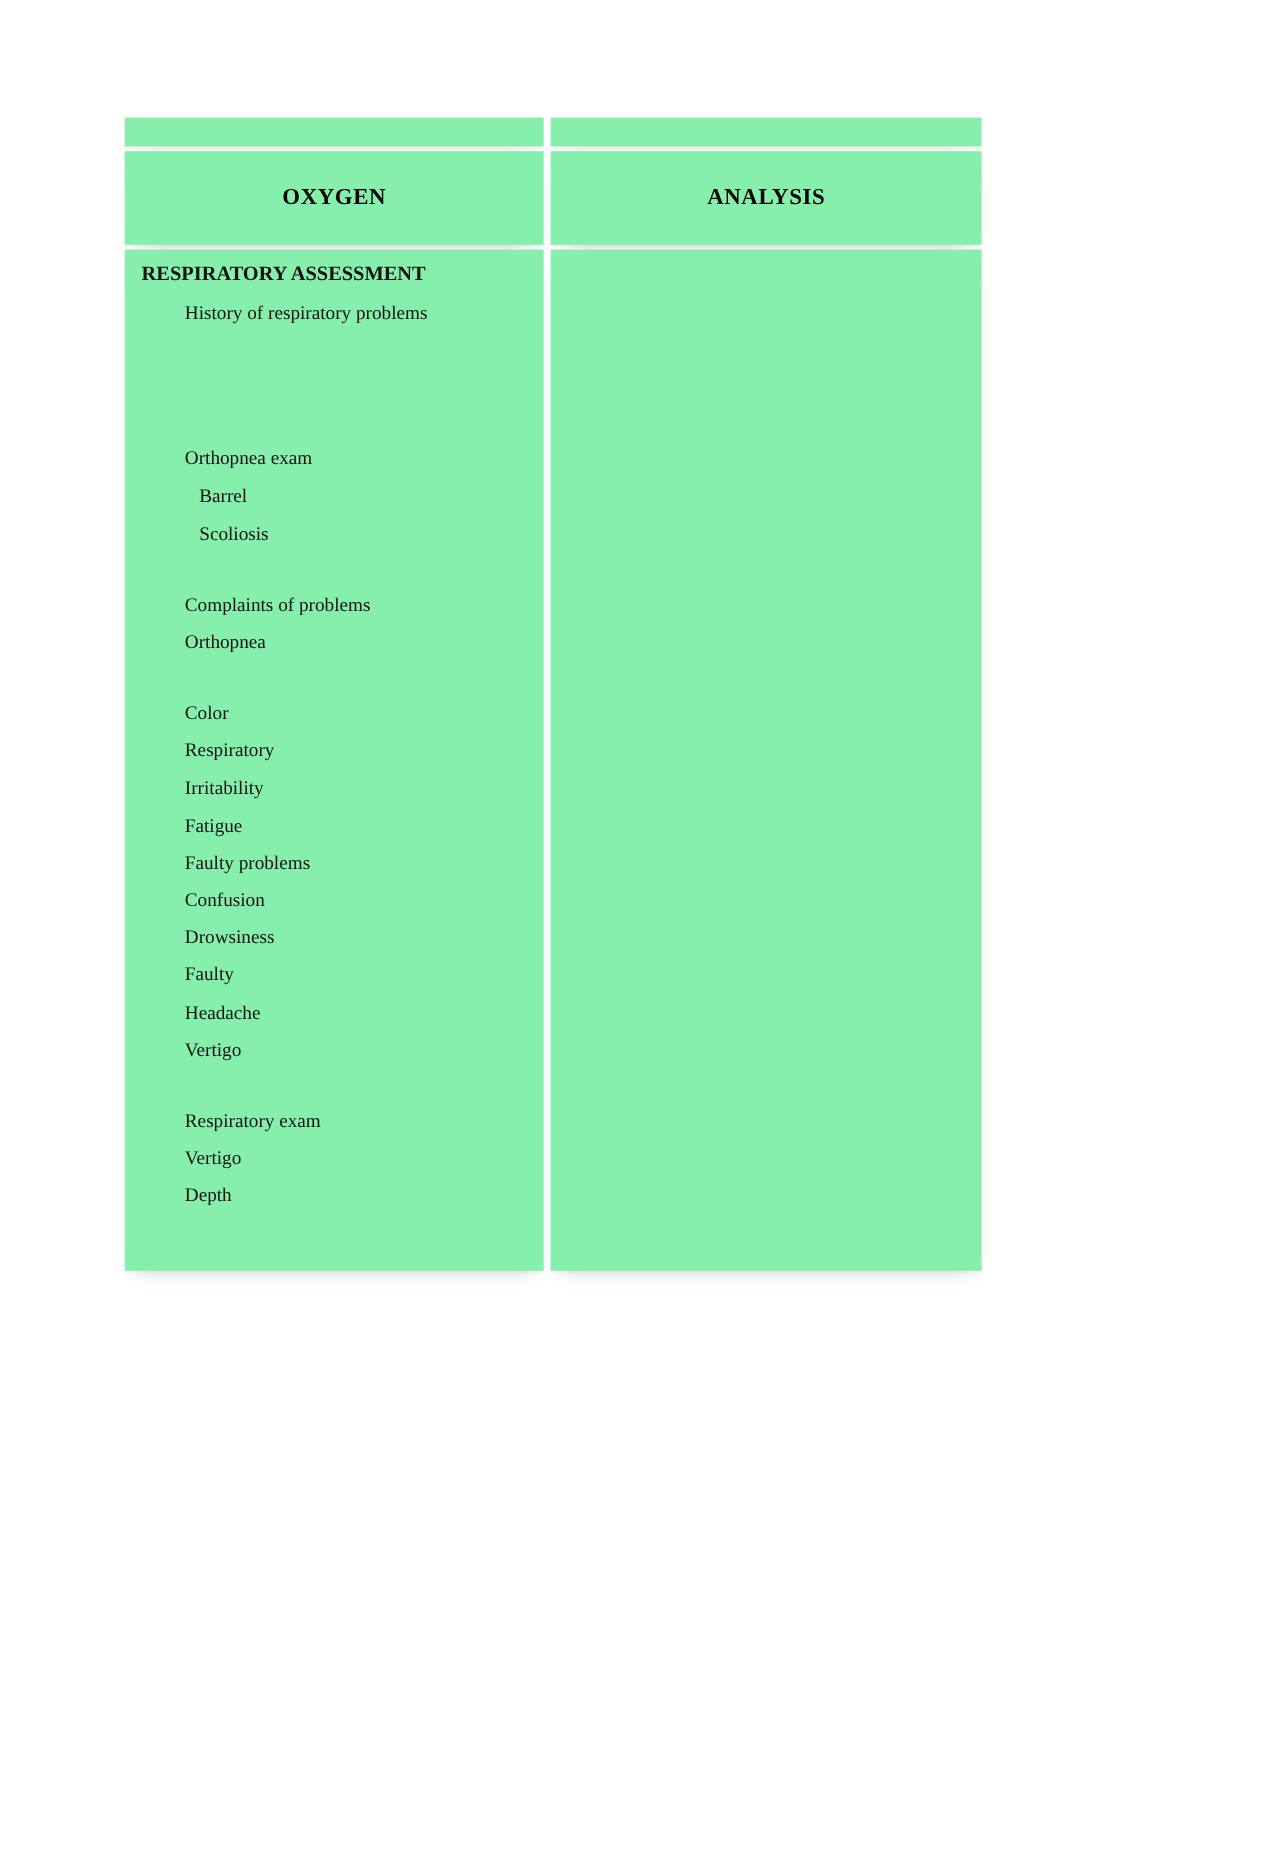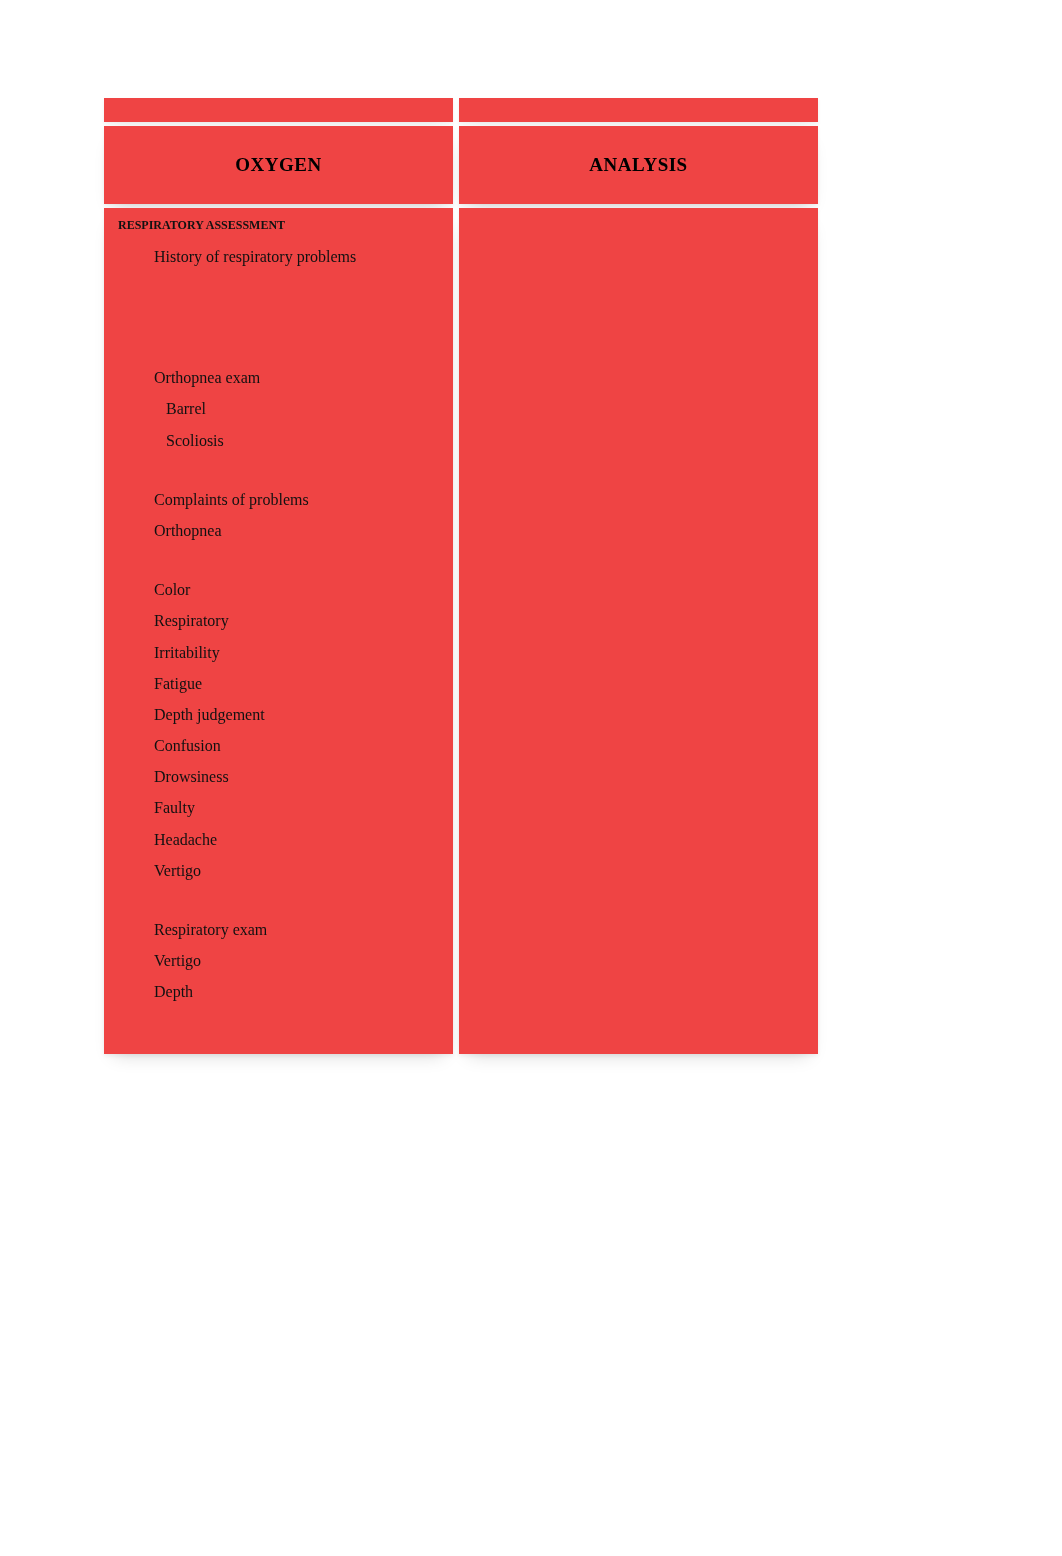--- a/index.html
+++ b/index.html
@@ -20,21 +20,21 @@
       top: 94px;
       width: 720px;
     }
     .two-col-table {
       width: 100%;
       border-collapse: separate;
       border-spacing: 6px 4px;
       table-layout: fixed;
     }
     .two-col-table td {
-      background: #ef4444;
+      background: #86efac;
       vertical-align: top;
       box-shadow: 0 10px 18px -10px rgba(0,0,0,0.18), 0 2px 4px rgba(0,0,0,0.06);
     }
     .header-row td {
       height: 24px;
     }
     .title-row td {
       text-align: center;
       font-weight: bold;
       font-size: 19px;
@@ -49,21 +49,21 @@
     }
     .col-left {
       width: 349px;
     }
     .col-right {
       width: 359px;
     }
     .section-heading {
       font-weight: bold;
       margin-bottom: 14px;
-      font-size: 12px;
+      font-size: 17px;
     }
     .item {
       margin-bottom: 12px;
       line-height: 1.2;
       margin-left: 36px;
     }
     .indent {
       padding-left: 12px;
       font-family: Liberation Serif, serif;
     }
@@ -101,21 +101,21 @@
             <div class="item indent">Barrel</div>
             <div class="item indent">Scoliosis</div>
             <div class="spacer-md"></div>
             <div class="item">Complaints of problems</div>
             <div class="item">Orthopnea</div>
             <div class="spacer-md"></div>
             <div class="item">Color</div>
             <div class="item">Respiratory</div>
             <div class="item">Irritability</div>
             <div class="item">Fatigue</div>
-            <div class="item">Depth judgement</div>
+            <div class="item">Faulty problems</div>
             <div class="item">Confusion</div>
             <div class="item">Drowsiness</div>
             <div class="item">Faulty</div>
             <div class="item">Headache</div>
             <div class="item">Vertigo</div>
             <div class="spacer-md"></div>
             <div class="item">Respiratory exam</div>
             <div class="item">Vertigo</div>
             <div class="item">Depth</div>
           </td>

